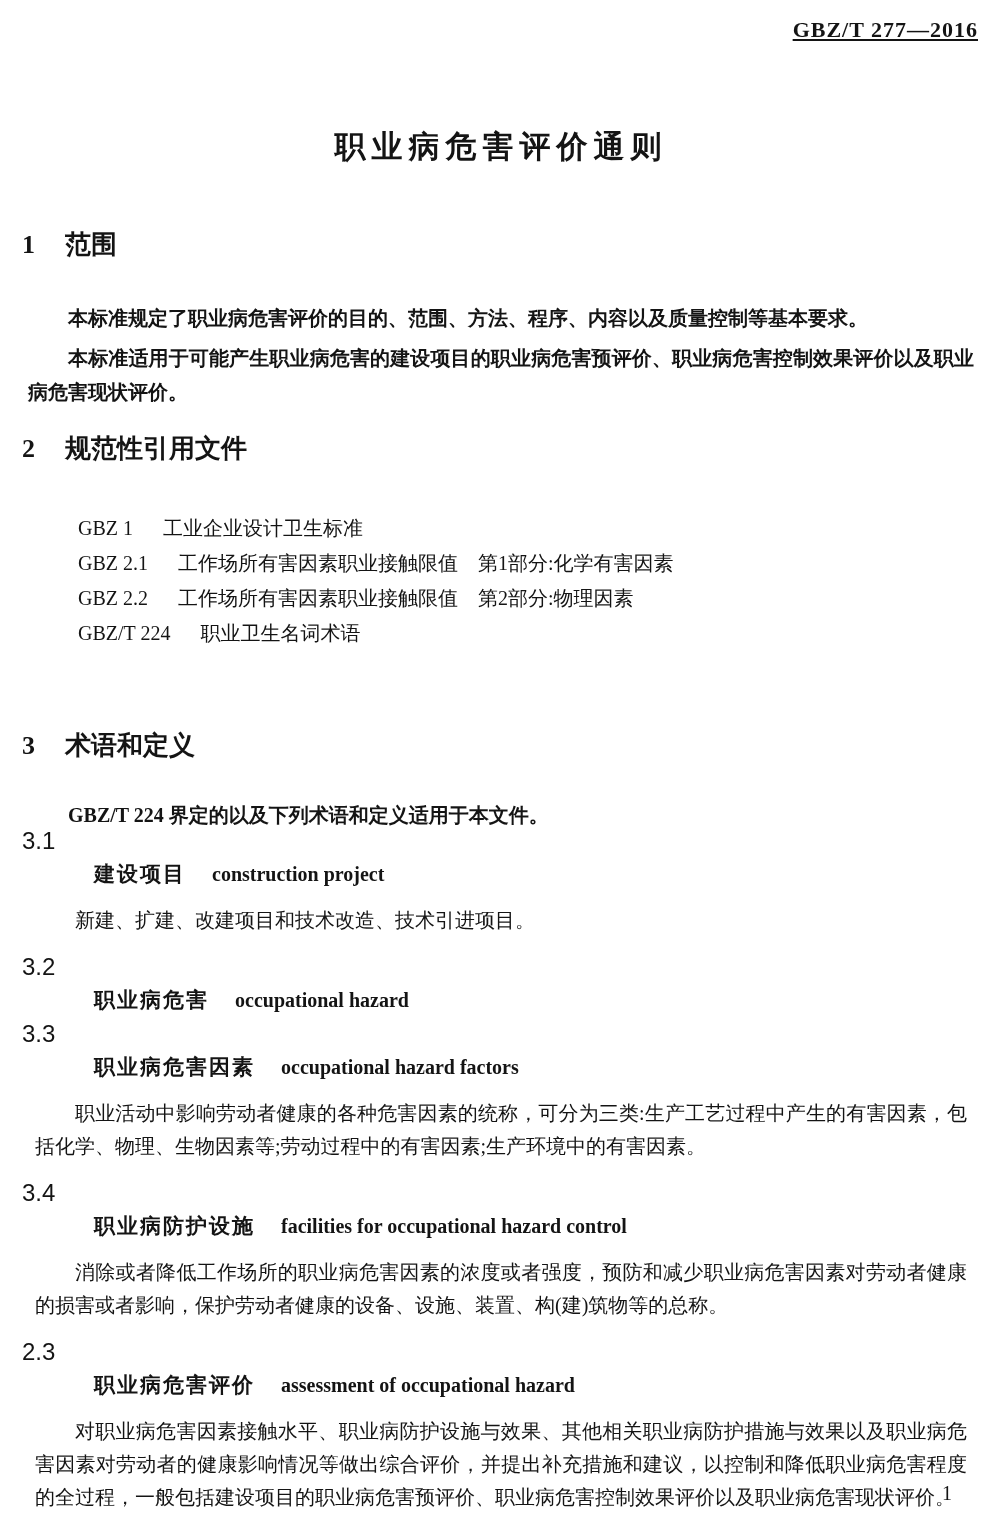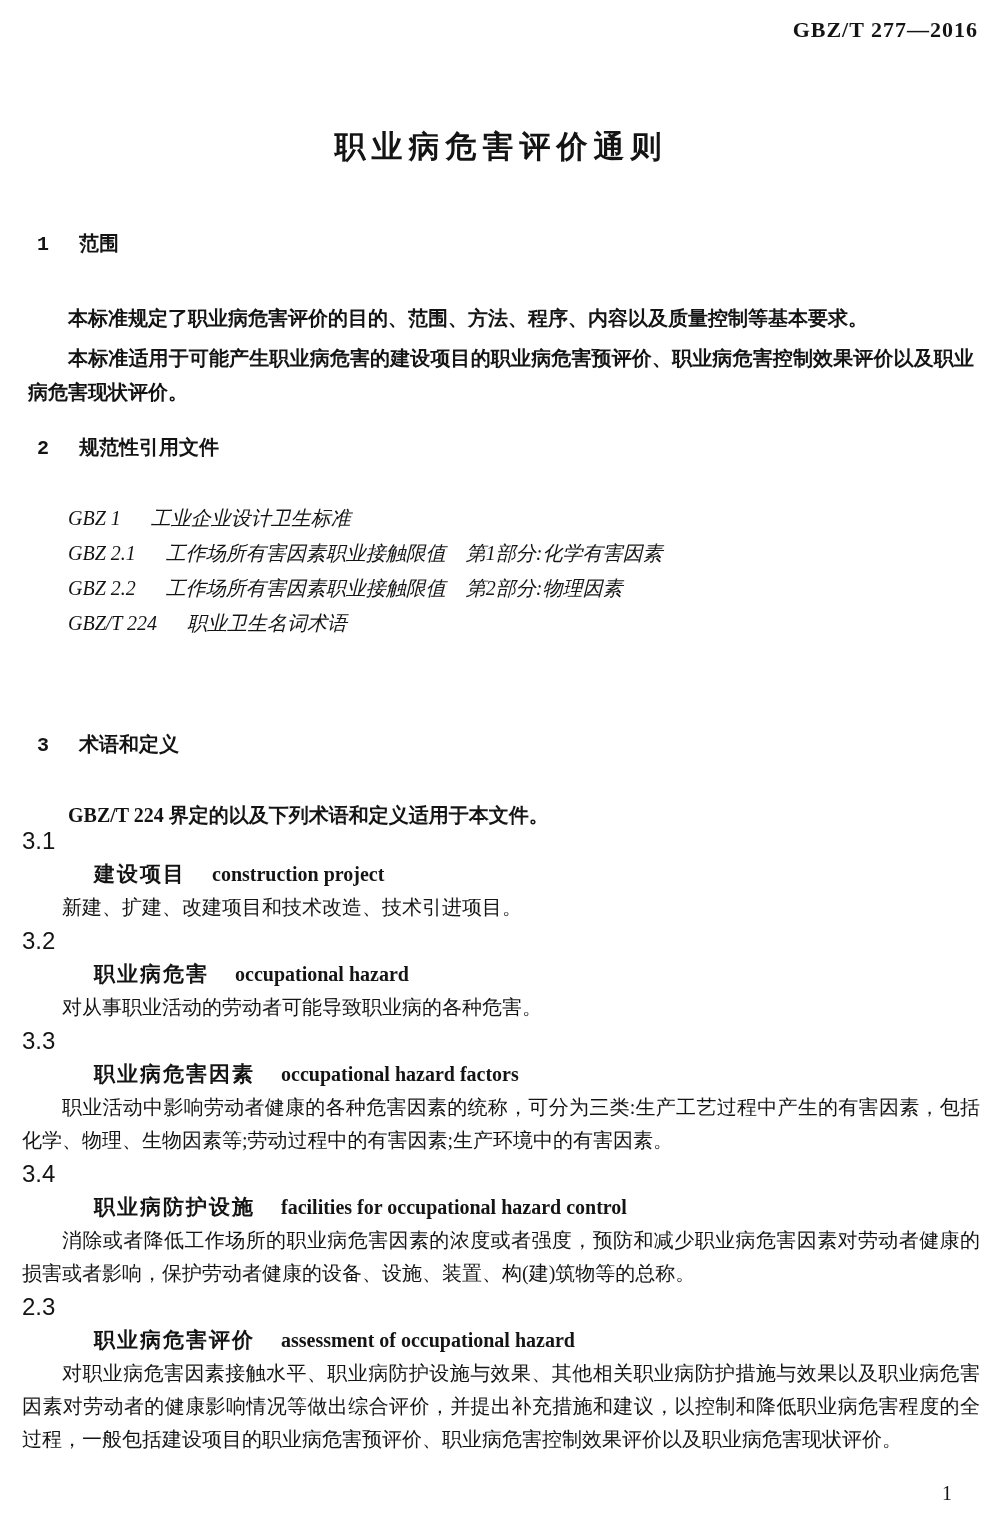--- a/index.html
+++ b/index.html
@@ -23,45 +23,46 @@
     position: absolute;
     top: 16px;
     left: 22px;
     right: 24px;
     text-align: right;
     font-family: "Liberation Serif", "DejaVu Serif", serif;
     font-weight: bold;
     font-size: 22px;
     letter-spacing: 1px;
     line-height: 28px;
+    text-decoration: underline;
   }
 
   
   .doc-title {
     position: absolute;
     top: 126px;
     left: 0;
     width: 100%;
     text-align: center;
     font-family: "Liberation Sans", "DejaVu Sans", sans-serif;
     font-weight: bold;
     font-size: 31px;
     letter-spacing: 6px;
     line-height: 42px;
     white-space: nowrap;
   }
 
   
   .clause-heading {
     position: absolute;
-    left: 37px;
+    left: 22px;
     right: 22px;
-    font-family: Liberation Mono, monospace;
-    font-weight: bold;
-    font-size: 20px;
+    font-family: Liberation Serif, serif;
+    font-weight: bold;
+    font-size: 26px;
     line-height: 30px;
     white-space: nowrap;
   }
   .clause-heading .num {
     display: inline-block;
     margin-right: 30px;
   }
   .heading-1 { top: 230px; }
   .heading-2 { top: 434px; }
   .heading-3 { top: 731px; }
@@ -78,24 +79,23 @@
     margin: 6px;
     text-indent: 2em;
     font-weight: bold;
   }
   .sec1-body  { top: 295px; }
   .sec2-body  { top: 495px; }
   .sec3-intro { top: 792px; }
 
   
   .ref-list {
-    margin: 6px;
+    margin: 16px;
     padding: 0;
     list-style: none;
-    font-style: italic;
   }
   .ref-line {
     line-height: 35px;
     padding-left: 2em;
     white-space: nowrap;
     text-align: left;
   }
   .ref-code {
     display: inline-block;
     margin-right: 30px;
@@ -127,21 +127,21 @@
     letter-spacing: 2px;
     margin-left: 32px;
   }
   .term-en {
     font-family: "Liberation Serif", "DejaVu Serif", serif;
     font-weight: bold;
     font-size: 20px;
     margin-left: 26px;
   }
   .term-def {
-    margin: 0;
+    margin: 13px;
     text-indent: 2em;
     line-height: 33px;
   }
 
   
   .folio {
     position: absolute;
     top: 1480px;
     right: 50px;
     font-size: 20px;
@@ -200,21 +200,20 @@
         <span class="term-zh">建设项目</span><span class="term-en">construction project</span>
       </div>
       <p class="term-def">新建、扩建、改建项目和技术改造、技术引进项目。</p>
     </div>
 
     <div>
       <div class="term-number">3.2</div>
       <div class="term-heading">
         <span class="term-zh">职业病危害</span><span class="term-en">occupational hazard</span>
       </div>
-      <p class="term-def">对从事职业活动的劳动者可能导致职业病的各种危害。</p>
     </div>
 
     <div>
       <div class="term-number">3.3</div>
       <div class="term-heading">
         <span class="term-zh">职业病危害因素</span><span class="term-en">occupational hazard factors</span>
       </div>
       <p class="term-def">职业活动中影响劳动者健康的各种危害因素的统称，可分为三类:生产工艺过程中产生的有害因素，包括化学、物理、生物因素等;劳动过程中的有害因素;生产环境中的有害因素。</p>
     </div>
 

